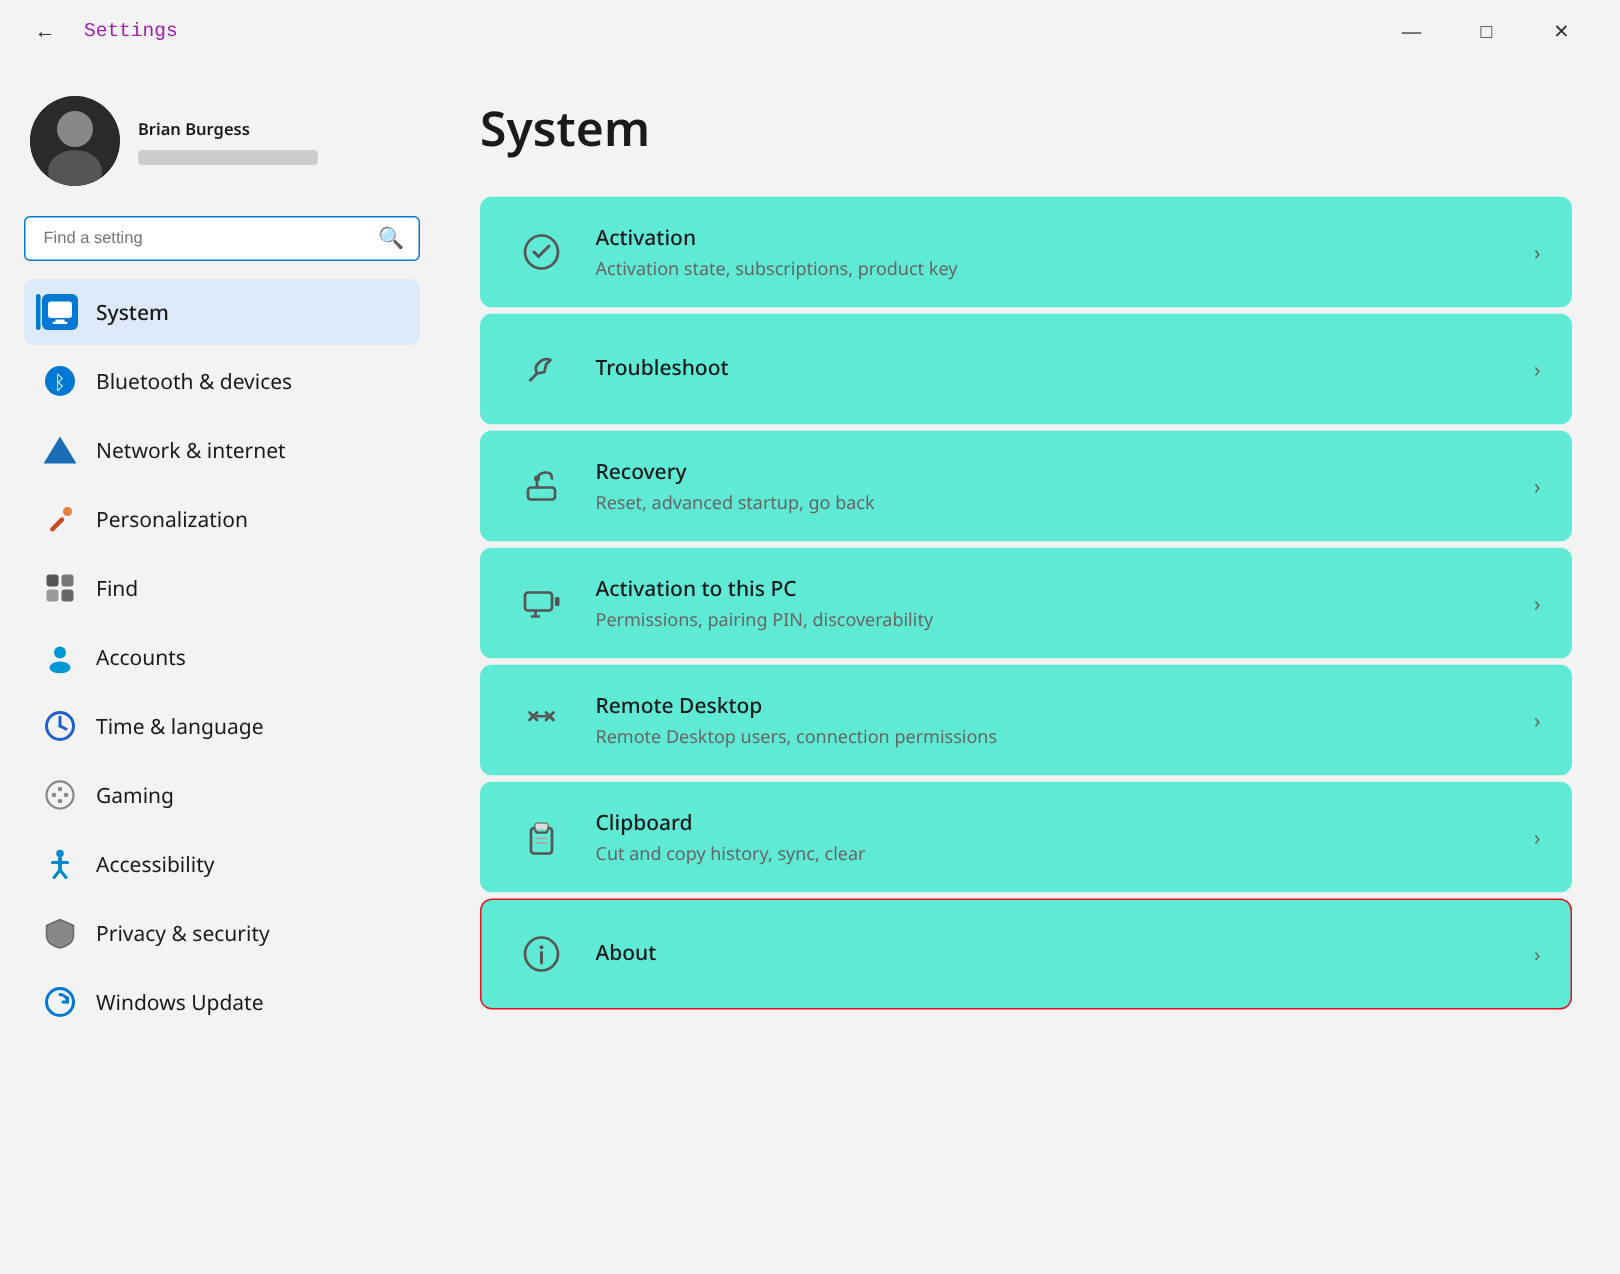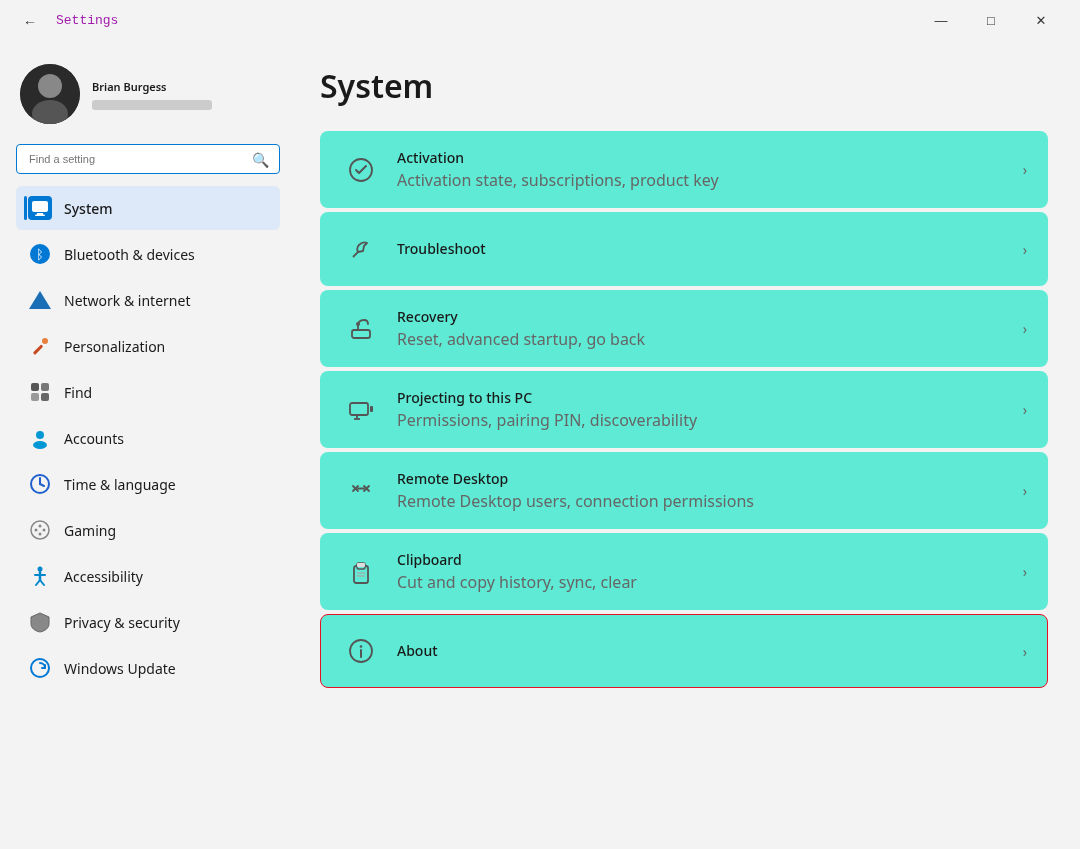--- a/index.html
+++ b/index.html
@@ -229,21 +229,21 @@
     .settings-item-text {
       flex: 1;
     }
     .settings-item-title {
       font-size: 14px;
       font-weight: 500;
       color: #1a1a1a;
       margin-bottom: 2px;
     }
     .settings-item-subtitle {
-      font-size: 16px;
+      font-size: 12px;
       color: #666;
     }
     .settings-item-chevron {
       color: #666;
       font-size: 14px;
     }
   </style>
 </head>
 <body>
 
@@ -453,21 +453,21 @@
       <div class="settings-item">
         <div class="settings-item-icon">
           <svg width="26" height="26" viewBox="0 0 26 26">
             <rect x="2" y="6" width="18" height="12" rx="2" fill="none" stroke="#555" stroke-width="1.8"></rect>
             <rect x="22" y="9" width="3" height="6" rx="1" fill="#555"></rect>
             <line x1="9" y1="18" x2="9" y2="22" stroke="#555" stroke-width="1.8"></line>
             <line x1="6" y1="22" x2="12" y2="22" stroke="#555" stroke-width="1.8"></line>
           </svg>
         </div>
         <div class="settings-item-text">
-          <div class="settings-item-title">Projecting to this PC</div>
+          <div class="settings-item-title">Activation to this PC</div>
           <div class="settings-item-subtitle">Permissions, pairing PIN, discoverability</div>
         </div>
         <span class="settings-item-chevron">›</span>
       </div>
 
       <div class="settings-item">
         <div class="settings-item-icon">
           <svg width="26" height="26" viewBox="0 0 26 26">
             <line x1="5" y1="8" x2="10" y2="13" stroke="#555" stroke-width="1.8" stroke-linecap="round"></line>
             <line x1="10" y1="8" x2="5" y2="13" stroke="#555" stroke-width="1.8" stroke-linecap="round"></line>

